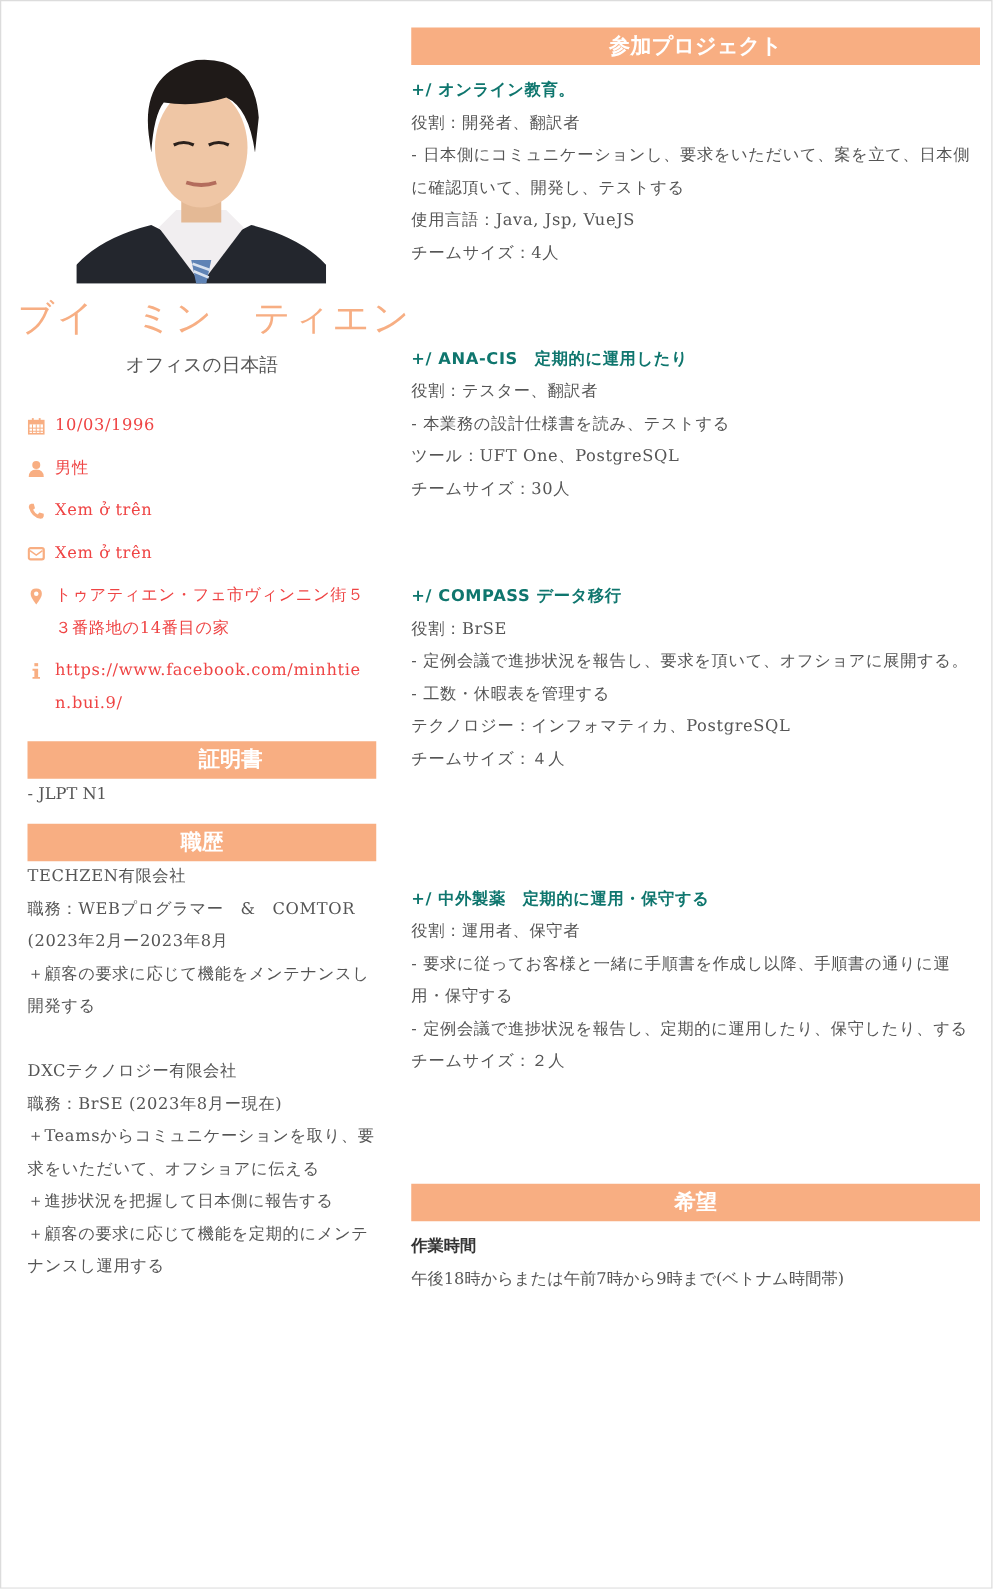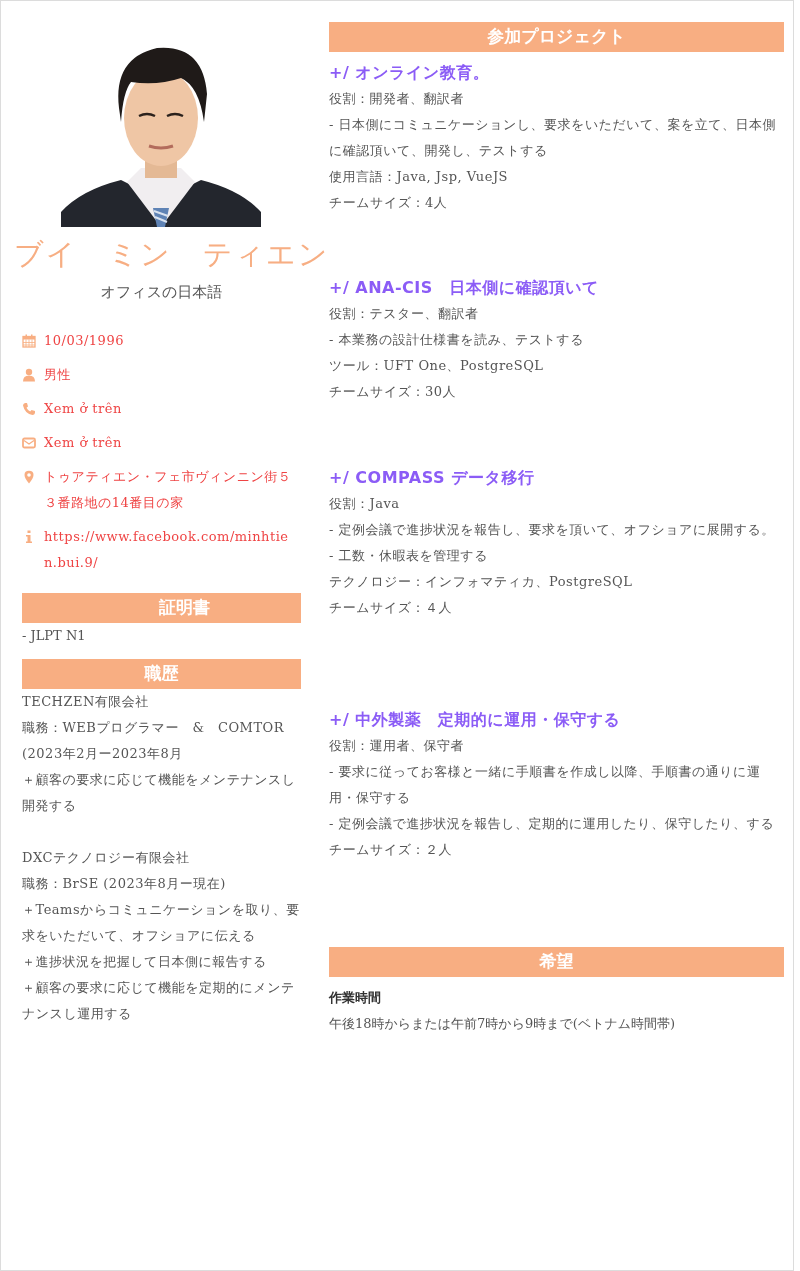--- a/index.html
+++ b/index.html
@@ -41,21 +41,21 @@
   }
   .cert-head { position: absolute; left: 0; top: 592px; width: 279px; padding-left: 46px; }
   .cert-item { position: absolute; left: 0; top: 624px; font-size: 13px; color: #555; line-height: 22px; }
   .work-head { position: absolute; left: 0; top: 658px; width: 279px; }
   .work { position: absolute; left: 0; top: 688px; width: 279px; font-size: 13px; line-height: 26px; color: #555; }
   .work .line { display: block; letter-spacing: 0.5px; }
   .work .gap { height: 26px; }
 
   .proj-head { position: absolute; left: 0; top: 21px; width: 455px; }
   .project { position: absolute; left: 0; width: 455px; font-size: 13px; line-height: 26px; color: #555; }
-  .project .title { font-weight: bold; color: #8b5cf6; font-family: "DejaVu Sans", sans-serif; font-size: 16px; }
+  .project .title { font-weight: bold; color: #0f766e; font-family: "DejaVu Sans", sans-serif; font-size: 13px; }
   .project .line { display: block; letter-spacing: 0.5px; }
 
   .wish-head { position: absolute; left: 0; top: 946px; width: 455px; }
   .wish { position: absolute; left: 0; top: 984px; width: 455px; font-size: 13px; line-height: 26px; color: #555; }
   .wish .title { font-weight: bold; color: #333; font-family: "DejaVu Sans", sans-serif; }
 </style>
 </head>
 <body>
 
 <div class="page">
@@ -170,30 +170,30 @@
 
     <div class="project" style="top:59px;">
       <span class="line title">+/ オンライン教育。</span>
       <span class="line">役割：開発者、翻訳者</span>
       <span class="line">- 日本側にコミュニケーションし、要求をいただいて、案を立て、日本側に確認頂いて、開発し、テストする</span>
       <span class="line">使用言語：Java, Jsp, VueJS</span>
       <span class="line">チームサイズ：4人</span>
     </div>
 
     <div class="project" style="top:274px;">
-      <span class="line title">+/ ANA-CIS　日本側に確認頂いて</span>
+      <span class="line title">+/ ANA-CIS　定期的に運用したり</span>
       <span class="line">役割：テスター、翻訳者</span>
       <span class="line">- 本業務の設計仕様書を読み、テストする</span>
       <span class="line">ツール：UFT One、PostgreSQL</span>
       <span class="line">チームサイズ：30人</span>
     </div>
 
     <div class="project" style="top:464px;">
       <span class="line title">+/ COMPASS データ移行</span>
-      <span class="line">役割：Java</span>
+      <span class="line">役割：BrSE</span>
       <span class="line">- 定例会議で進捗状況を報告し、要求を頂いて、オフショアに展開する。</span>
       <span class="line">- 工数・休暇表を管理する</span>
       <span class="line">テクノロジー：インフォマティカ、PostgreSQL</span>
       <span class="line">チームサイズ：４人</span>
     </div>
 
     <div class="project" style="top:706px;">
       <span class="line title">+/ 中外製薬　定期的に運用・保守する</span>
       <span class="line">役割：運用者、保守者</span>
       <span class="line">- 要求に従ってお客様と一緒に手順書を作成し以降、手順書の通りに運用・保守する</span>

